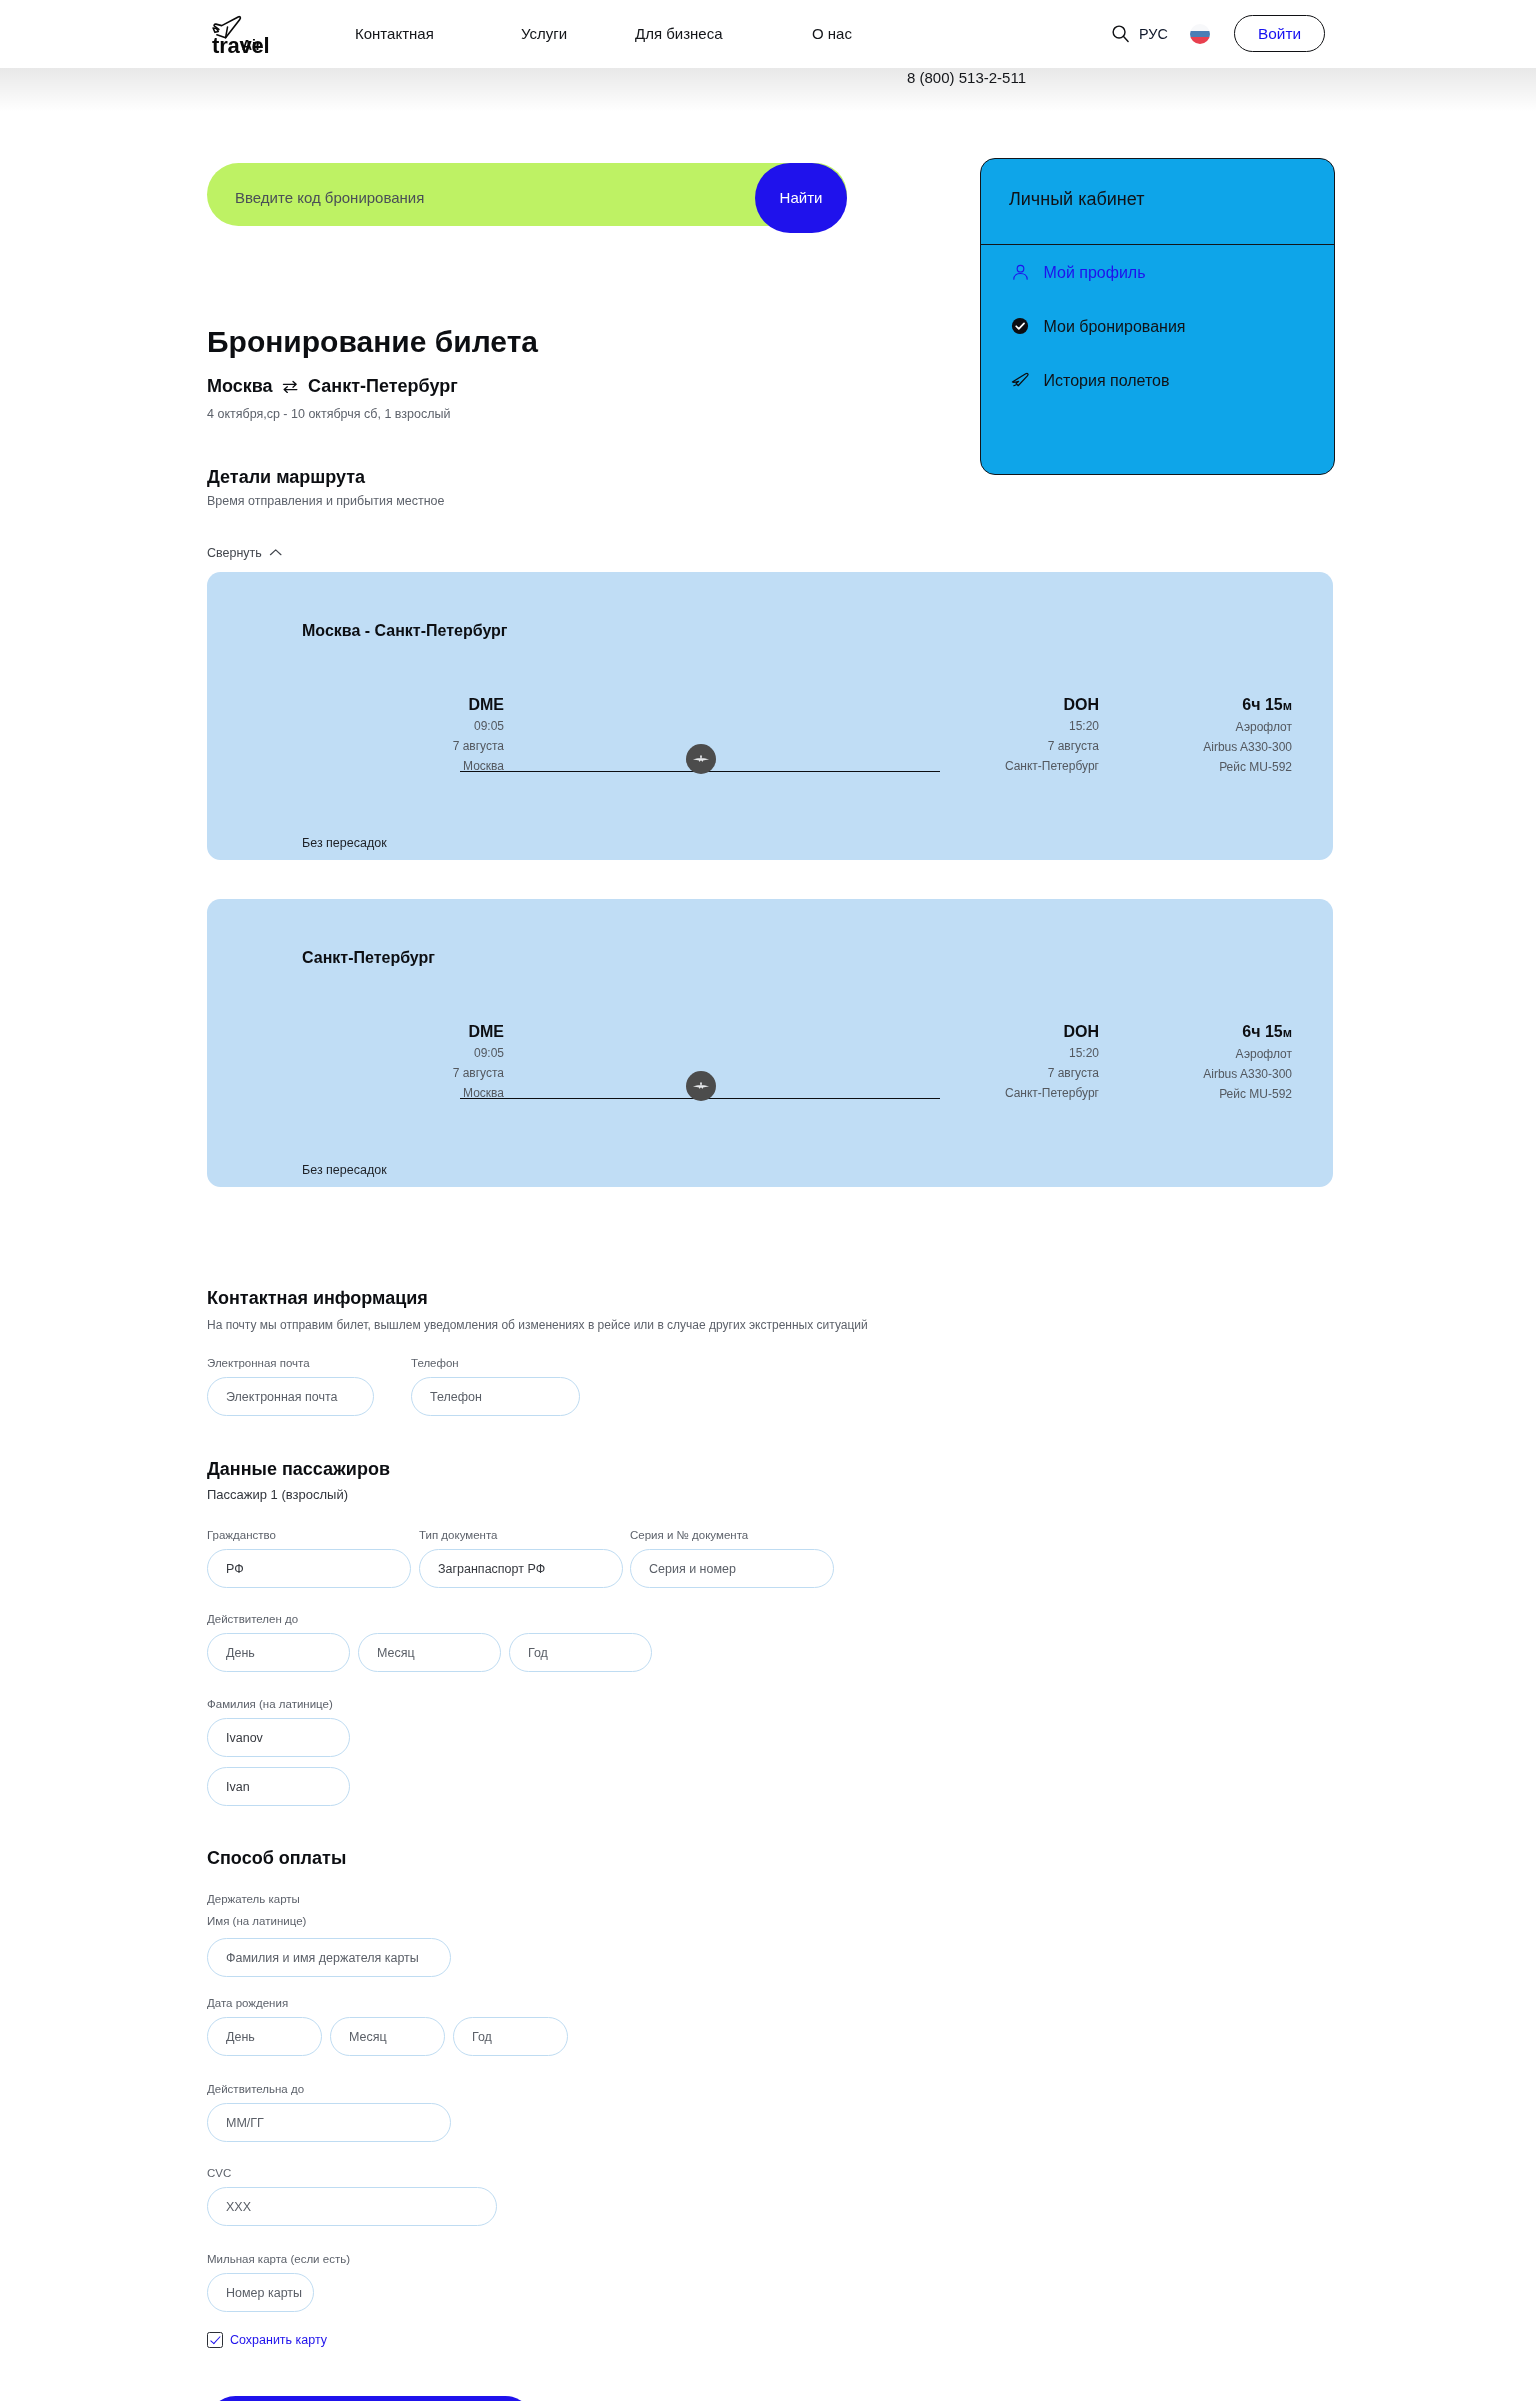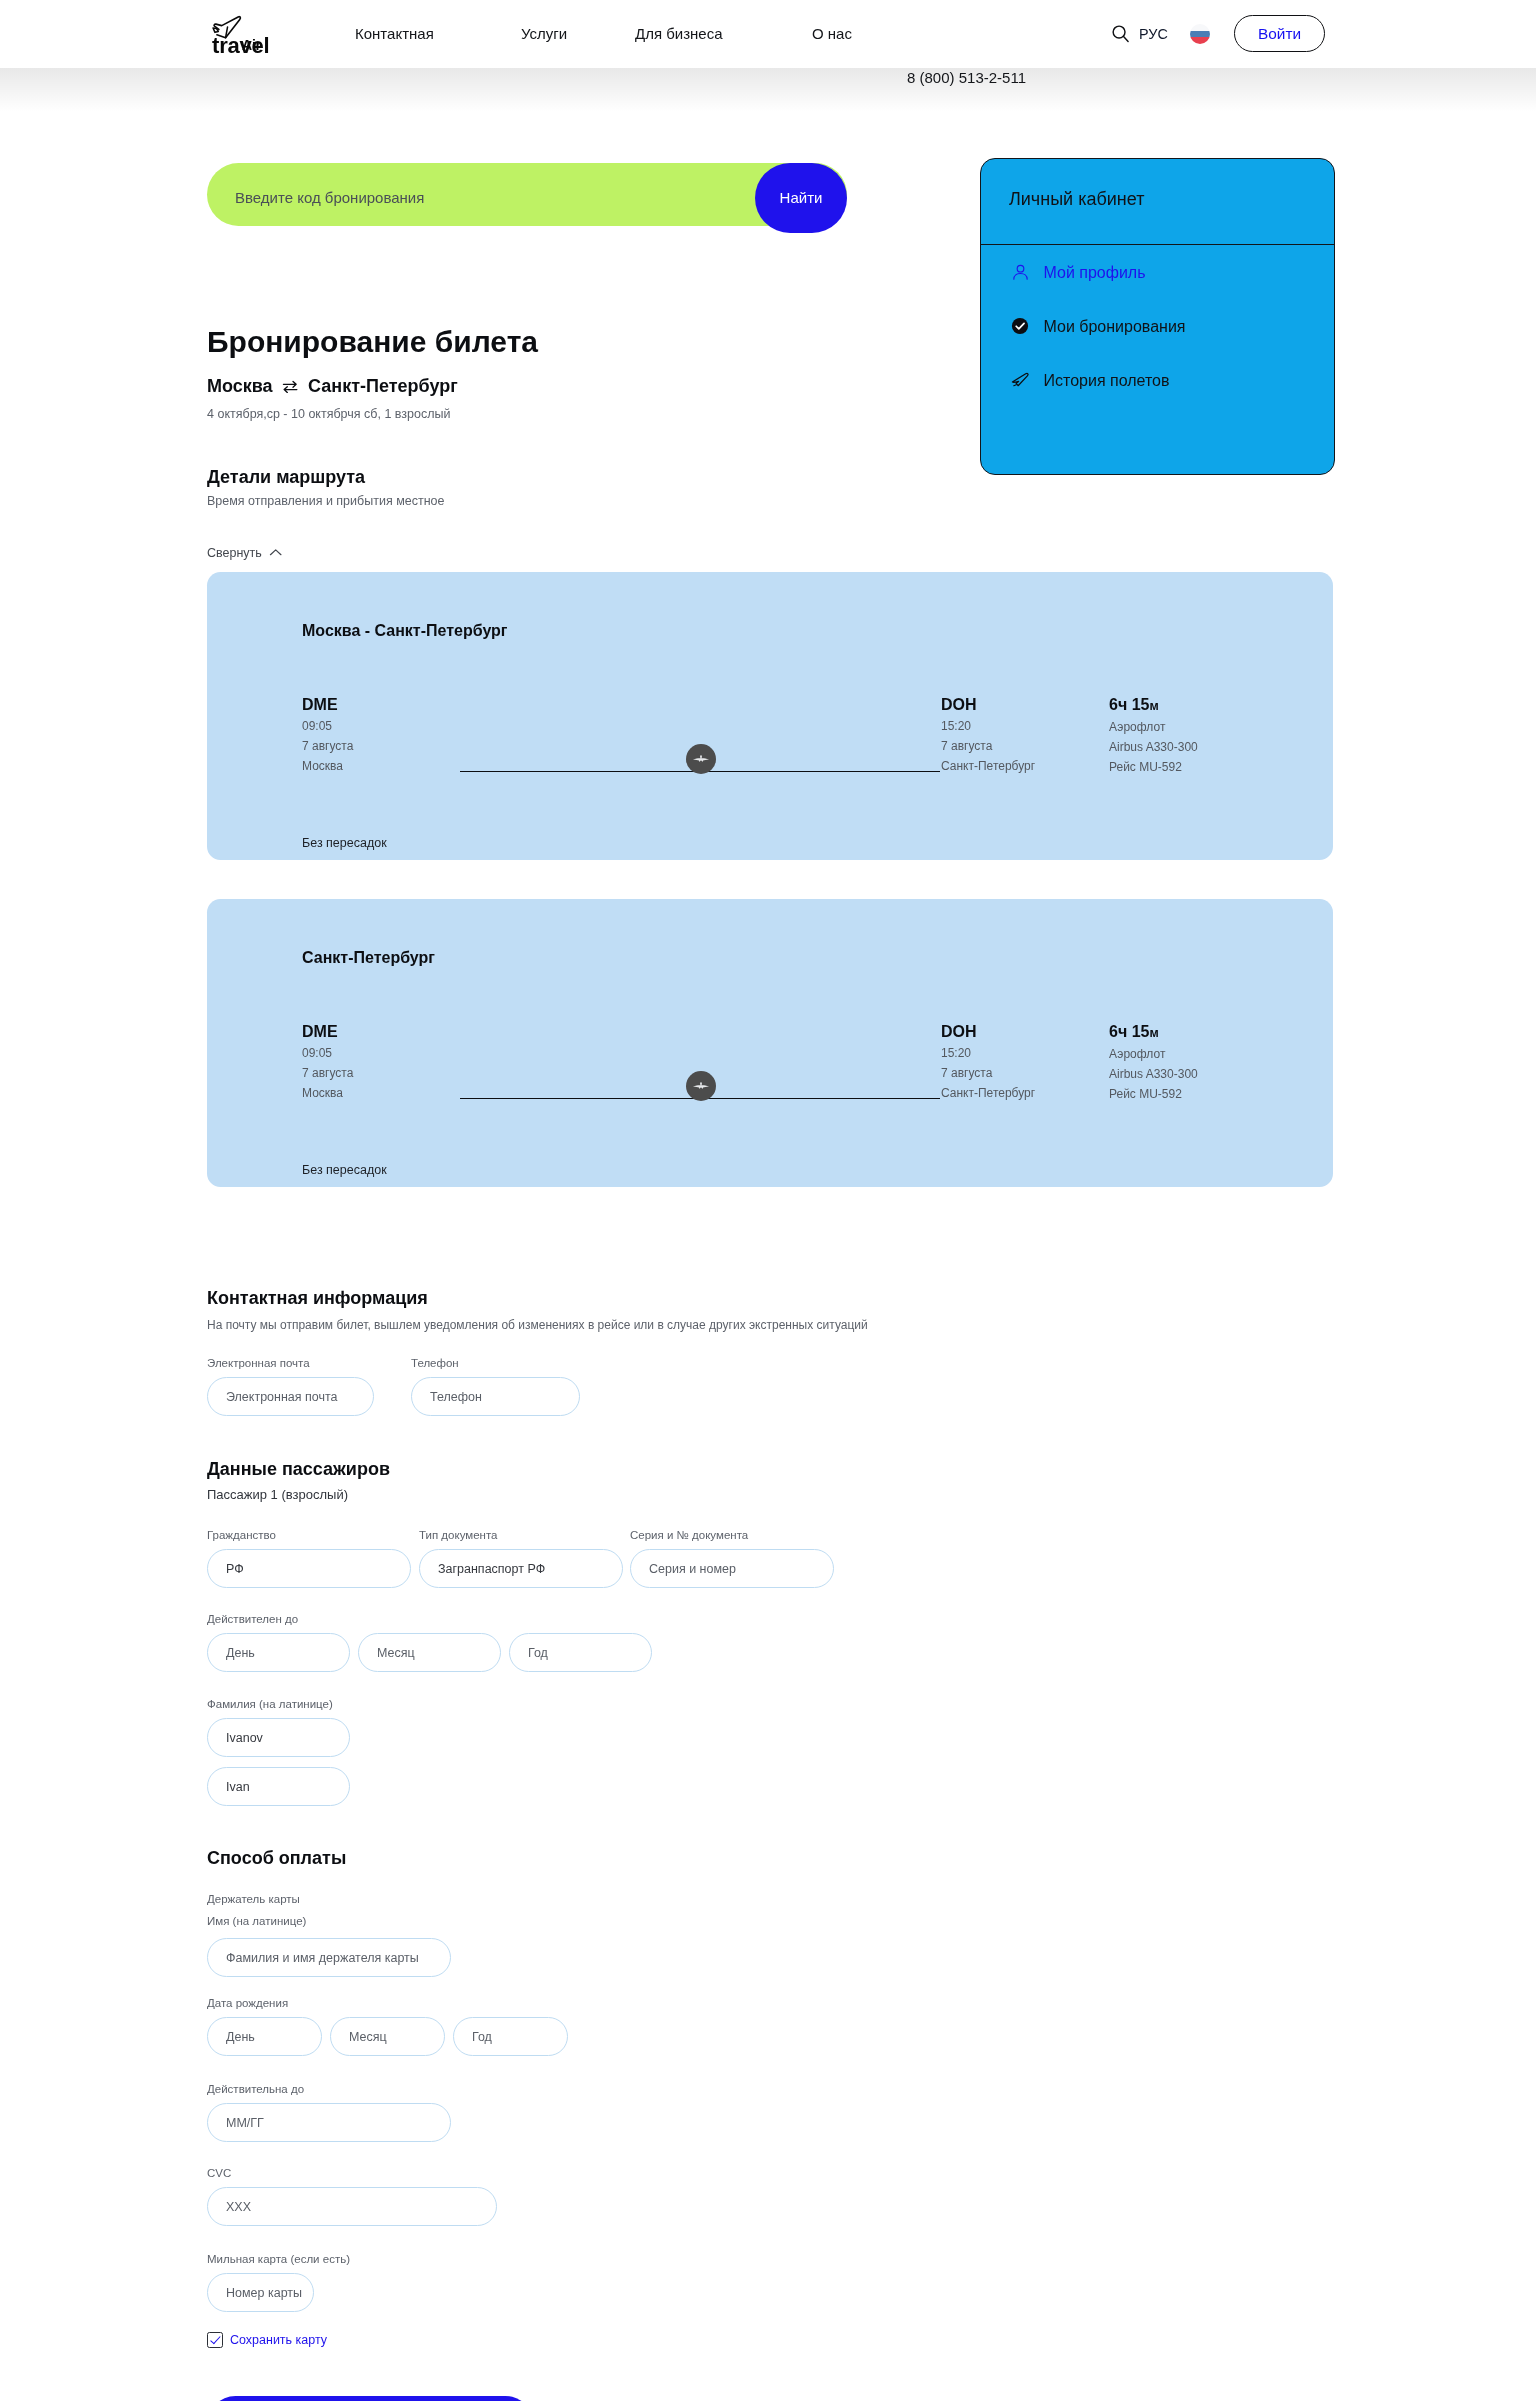--- a/index.html
+++ b/index.html
@@ -143,21 +143,21 @@
   .fcard {
     position: absolute; left: 207px; width: 1126px;
     background: #c0ddf5; border-radius: 13.4px;
   }
   .fcard-1 { top: 572px; height: 288px; }
   .fcard-2 { top: 899px; height: 288px; }
   .fcard .ftitle {
     position: absolute; left: 95px; top: 48px;
     font-size: 16px; font-weight: 700; color: #0c0e12; line-height: 21px;
   }
-  .fcard .seg { position: absolute; left: 95px; top: 123px; width: 989px; height: 86px; }
+  .fcard .seg { position: absolute; left: 95px; top: 123px; width: 989px; height: 86px; text-align: right; }
   .col-dep { position: absolute; left: 0; top: 0; width: 202px; }
   .col-arr { position: absolute; left: 639px; top: 0; width: 158px; }
   .col-info { position: absolute; left: 807px; top: 0; width: 183px; }
   .code { font-size: 16px; font-weight: 700; color: #0c0e12; line-height: 20px; }
   .dur { font-size: 16px; font-weight: 700; color: #0c0e12; line-height: 20px; }
   .dur .u { font-size: 12.5px; }
   .meta { font-size: 12px; color: #53585f; line-height: 18px; margin-top: 1.9px; }
   .fline {
     position: absolute; left: 158px; top: 76px; width: 480px; height: 1.4px;
     background: #0c0e12;

